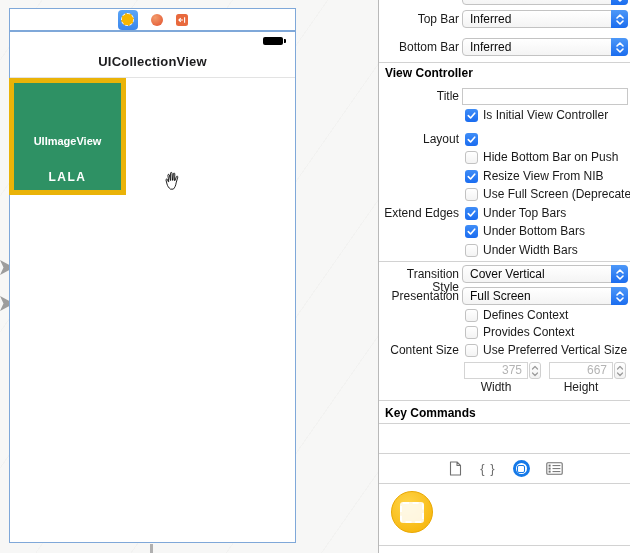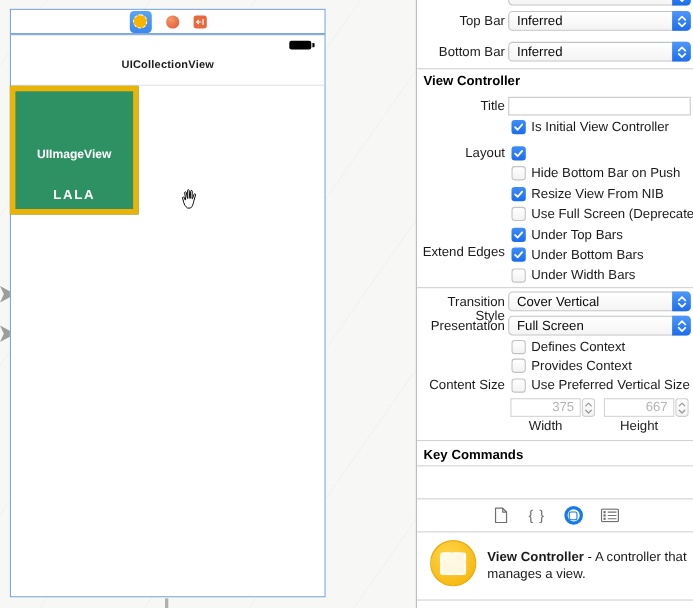--- a/index.html
+++ b/index.html
@@ -18,21 +18,21 @@
       border:1px dashed rgba(255,255,255,.95);box-sizing:border-box;}
   .dock-fr{width:12px;height:12px;border-radius:50%;
       background:radial-gradient(circle at 35% 30%,#f29b6b,#e2512e);}
   .dock-exit{width:12px;height:12px;border-radius:2.5px;background:#e8693d;
       display:flex;align-items:center;justify-content:center;}
   .scene-view{position:absolute;left:9px;top:31px;width:287px;height:512px;background:#fff;
       border:1px solid #7fa8d9;box-sizing:border-box;}
   .battery{position:absolute;right:12px;top:5px;width:20px;height:8px;background:#000;border-radius:2px;}
   .battery::after{content:"";position:absolute;right:-3px;top:2px;width:2px;height:4px;background:#000;border-radius:0 1px 1px 0;}
   .nav-title{position:absolute;top:22px;left:0;width:100%;text-align:center;
-      font-size:10px;font-weight:bold;color:#1c1c1e;letter-spacing:.2px;}
+      font-size:13px;font-weight:bold;color:#1c1c1e;letter-spacing:.2px;}
   .nav-sep{position:absolute;top:45px;left:0;right:0;height:1px;background:#e3e3e3;}
   .image-view{position:absolute;left:-1px;top:46px;width:117px;height:117px;background:#2e9164;
       border:5px solid #eab308;box-sizing:border-box;}
   .iv-class{position:absolute;top:52px;left:0;width:100%;text-align:center;color:#fff;
       font-size:11px;font-weight:bold;}
   .iv-text{position:absolute;top:87px;left:0;width:100%;text-align:center;color:#fff;
       font-size:12px;font-weight:bold;letter-spacing:1.5px;}
   .entry-arrow{position:absolute;left:0;width:15px;height:17px;}
   .arrow-1{top:259px;} .arrow-2{top:295px;}
   .hand-cursor{position:absolute;left:163px;top:168px;width:21px;height:23px;}
@@ -188,21 +188,21 @@
       <span class="clabel">Resize View From NIB</span>
     </div>
     <div class="crow" style="top:188px">
       <span class="checkbox">
         
       </span>
       <span class="clabel">Use Full Screen (Deprecated)</span>
     </div>
 
     <div class="crow" style="top:207px">
-      <span class="flabel" style="top:16px">Extend Edges</span>
+      <span class="flabel" style="top:0">Extend Edges</span>
       <span class="checkbox checked">
         <svg width="11" height="11" viewBox="0 0 12 12">
             <path d="M2.5 6.2 L5 8.7 L9.5 3.5" stroke="#fff" stroke-width="1.8" fill="none" stroke-linecap="round" stroke-linejoin="round"></path>
           </svg>
       </span>
       <span class="clabel">Under Top Bars</span>
     </div>
     <div class="crow" style="top:225px">
       <span class="checkbox checked">
         <svg width="11" height="11" viewBox="0 0 12 12">
@@ -302,19 +302,16 @@
           <path d="M6.5 3.6 H14.4 M6.5 6.6 H14.4 M6.5 9.6 H14.4" stroke="#707070" stroke-width="1"></path>
         </svg>
       </span>
     </div>
 
     <div class="sep" style="top:483px"></div>
 
     <div class="blurb-icon">
         <i></i>
       </div>
-    <div class="blurb-text">
-      <b>View Controller</b><span> - A controller that manages a view.</span>
-    </div>
 
     <div class="sep" style="top:545px"></div>
   </div>
 </div>
 
 </body></html>

